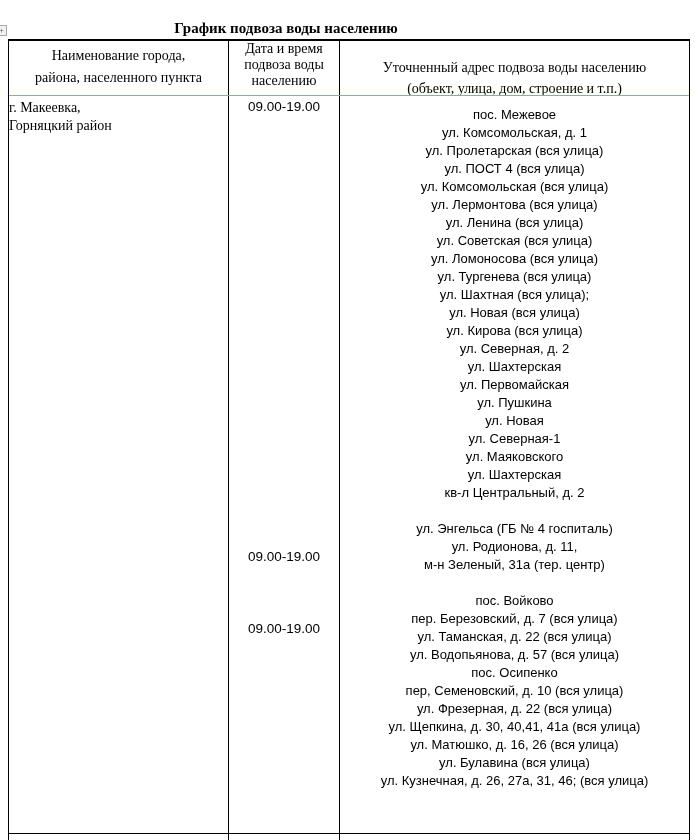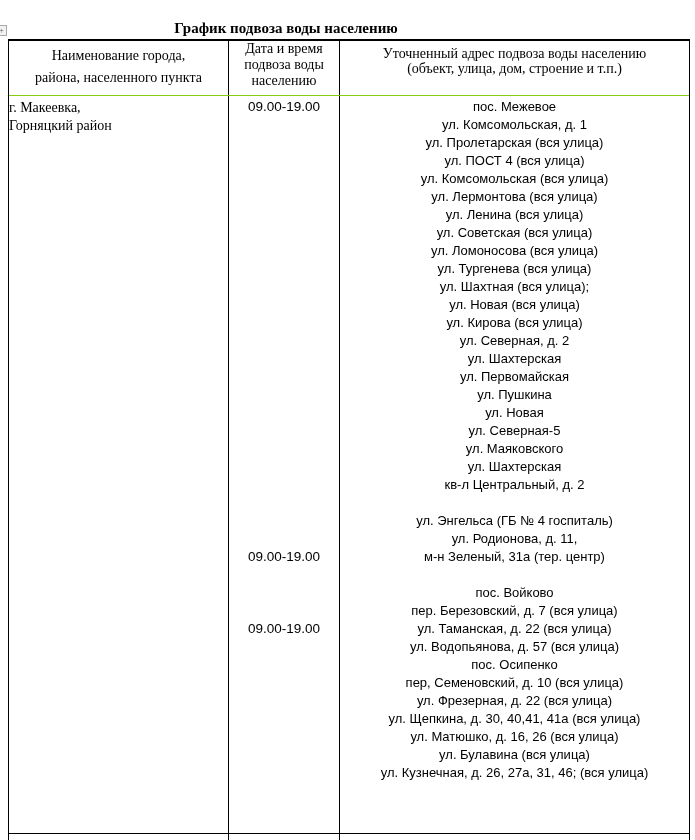--- a/index.html
+++ b/index.html
@@ -67,21 +67,21 @@
   .c1 { width: 220px; border-right: 1px solid #000; }
   .c2 { width: 111px; border-right: 1px solid #000; }
   .c3 { flex: 1; }
   .hdr-cell {
     text-align: center;
     font-size: 14px;
     white-space: pre-line;
   }
   .hdr-c1 { line-height: 22px; padding-top: 4px; }
   .hdr-c2 { line-height: 16px; padding-top: 0; }
-  .hdr-c3 { line-height: 15px; padding-top: 5px; }
+  .hdr-c3 { line-height: 21px; padding-top: 16px; }
   .data-row {
     display: flex;
     height: 737px;
     border-bottom: 1px solid #000;
   }
   .loc-cell {
     font-size: 14px;
     line-height: 18px;
     padding-top: 3px;
     white-space: pre-line;
@@ -92,20 +92,21 @@
     left: 0;
     width: 100%;
     text-align: center;
     font-family: Liberation Sans, sans-serif;
     font-size: 13.5px;
     line-height: 18px;
   }
   .addr-cell {
     padding-top: 2px;
     text-align: center;
+    margin-top: 8px;
   }
   .addr-block { margin-bottom: 18px; }
   .addr-line {
     font-family: "Liberation Sans", sans-serif;
     font-size: 13px;
     line-height: 18px;
     white-space: nowrap;
   }
   
   .stub-row {
@@ -158,21 +159,21 @@
             <div class="addr-line">ул. Ломоносова (вся улица)</div>
             <div class="addr-line">ул. Тургенева (вся улица)</div>
             <div class="addr-line">ул. Шахтная (вся улица);</div>
             <div class="addr-line">ул. Новая (вся улица)</div>
             <div class="addr-line">ул. Кирова (вся улица)</div>
             <div class="addr-line">ул. Северная, д. 2</div>
             <div class="addr-line">ул. Шахтерская</div>
             <div class="addr-line">ул. Первомайская</div>
             <div class="addr-line">ул. Пушкина</div>
             <div class="addr-line">ул. Новая</div>
-            <div class="addr-line">ул. Северная-5</div>
+            <div class="addr-line">ул. Северная-1</div>
             <div class="addr-line">ул. Маяковского</div>
             <div class="addr-line">ул. Шахтерская</div>
             <div class="addr-line">кв-л Центральный, д. 2</div>
           </div>
           <div class="addr-block">
             <div class="addr-line">ул. Энгельса (ГБ № 4 госпиталь)</div>
             <div class="addr-line">ул. Родионова, д. 11,</div>
             <div class="addr-line">м-н Зеленый, 31а (тер. центр)</div>
           </div>
           <div class="addr-block">

